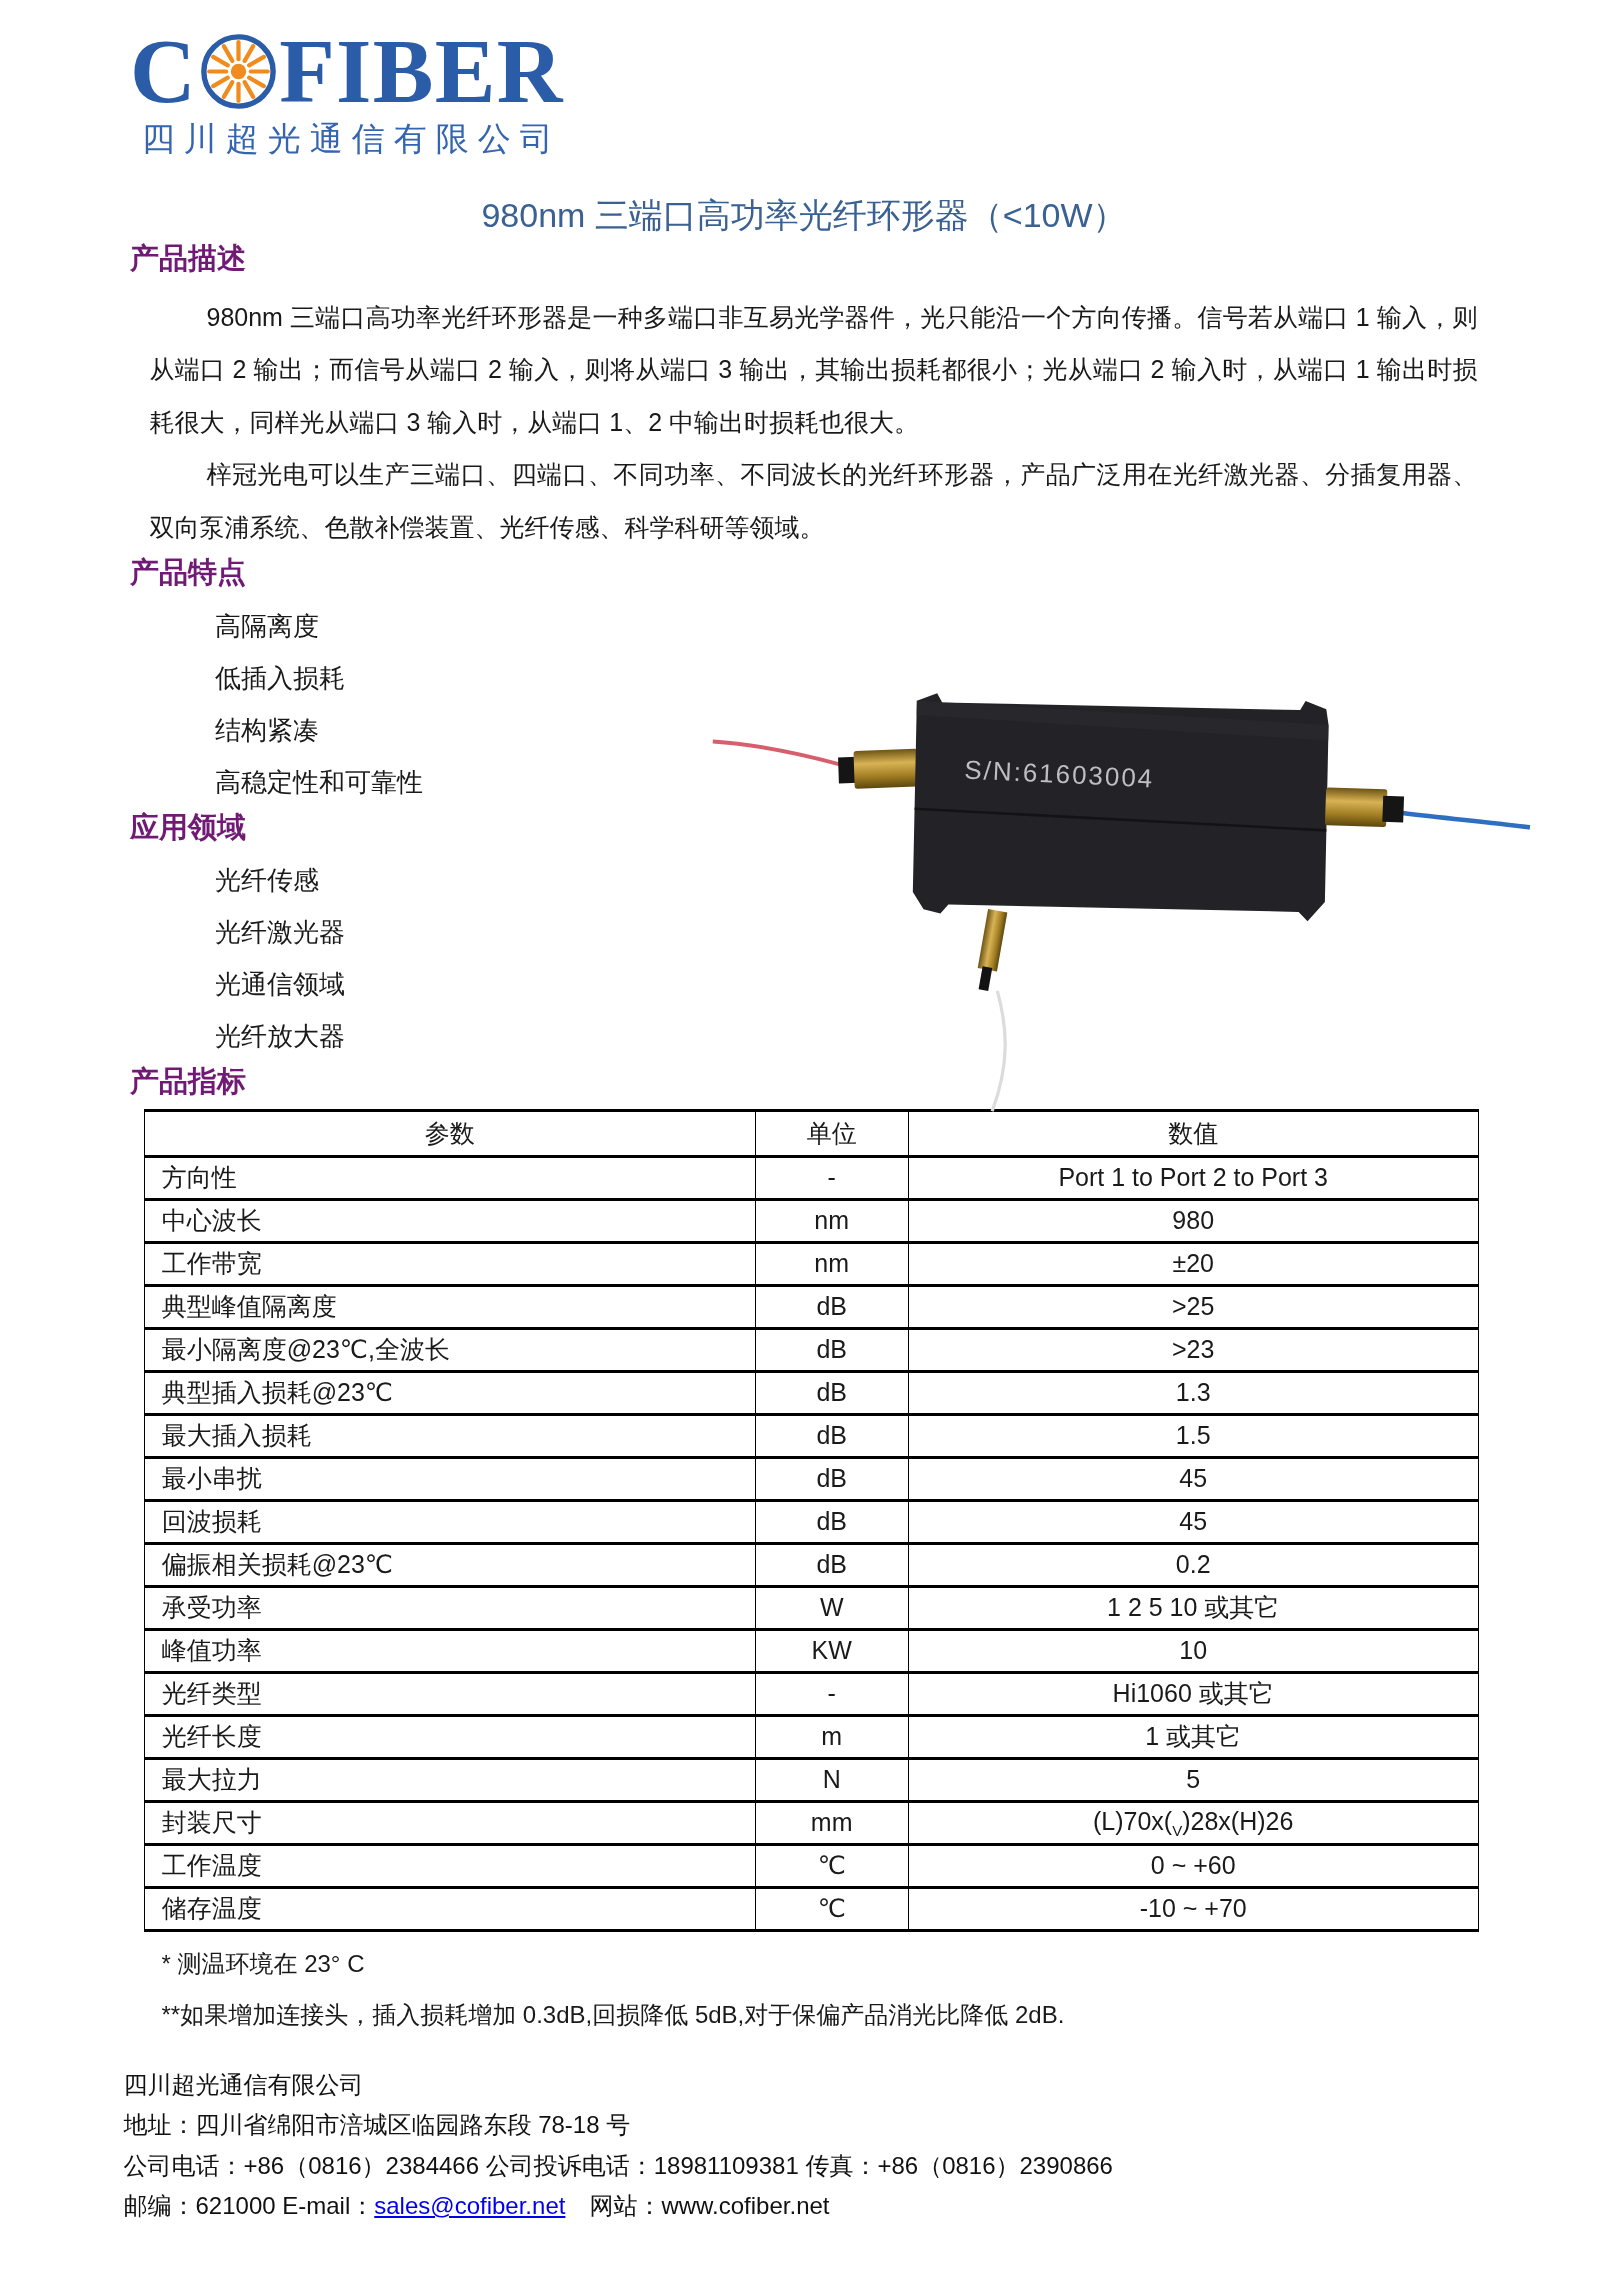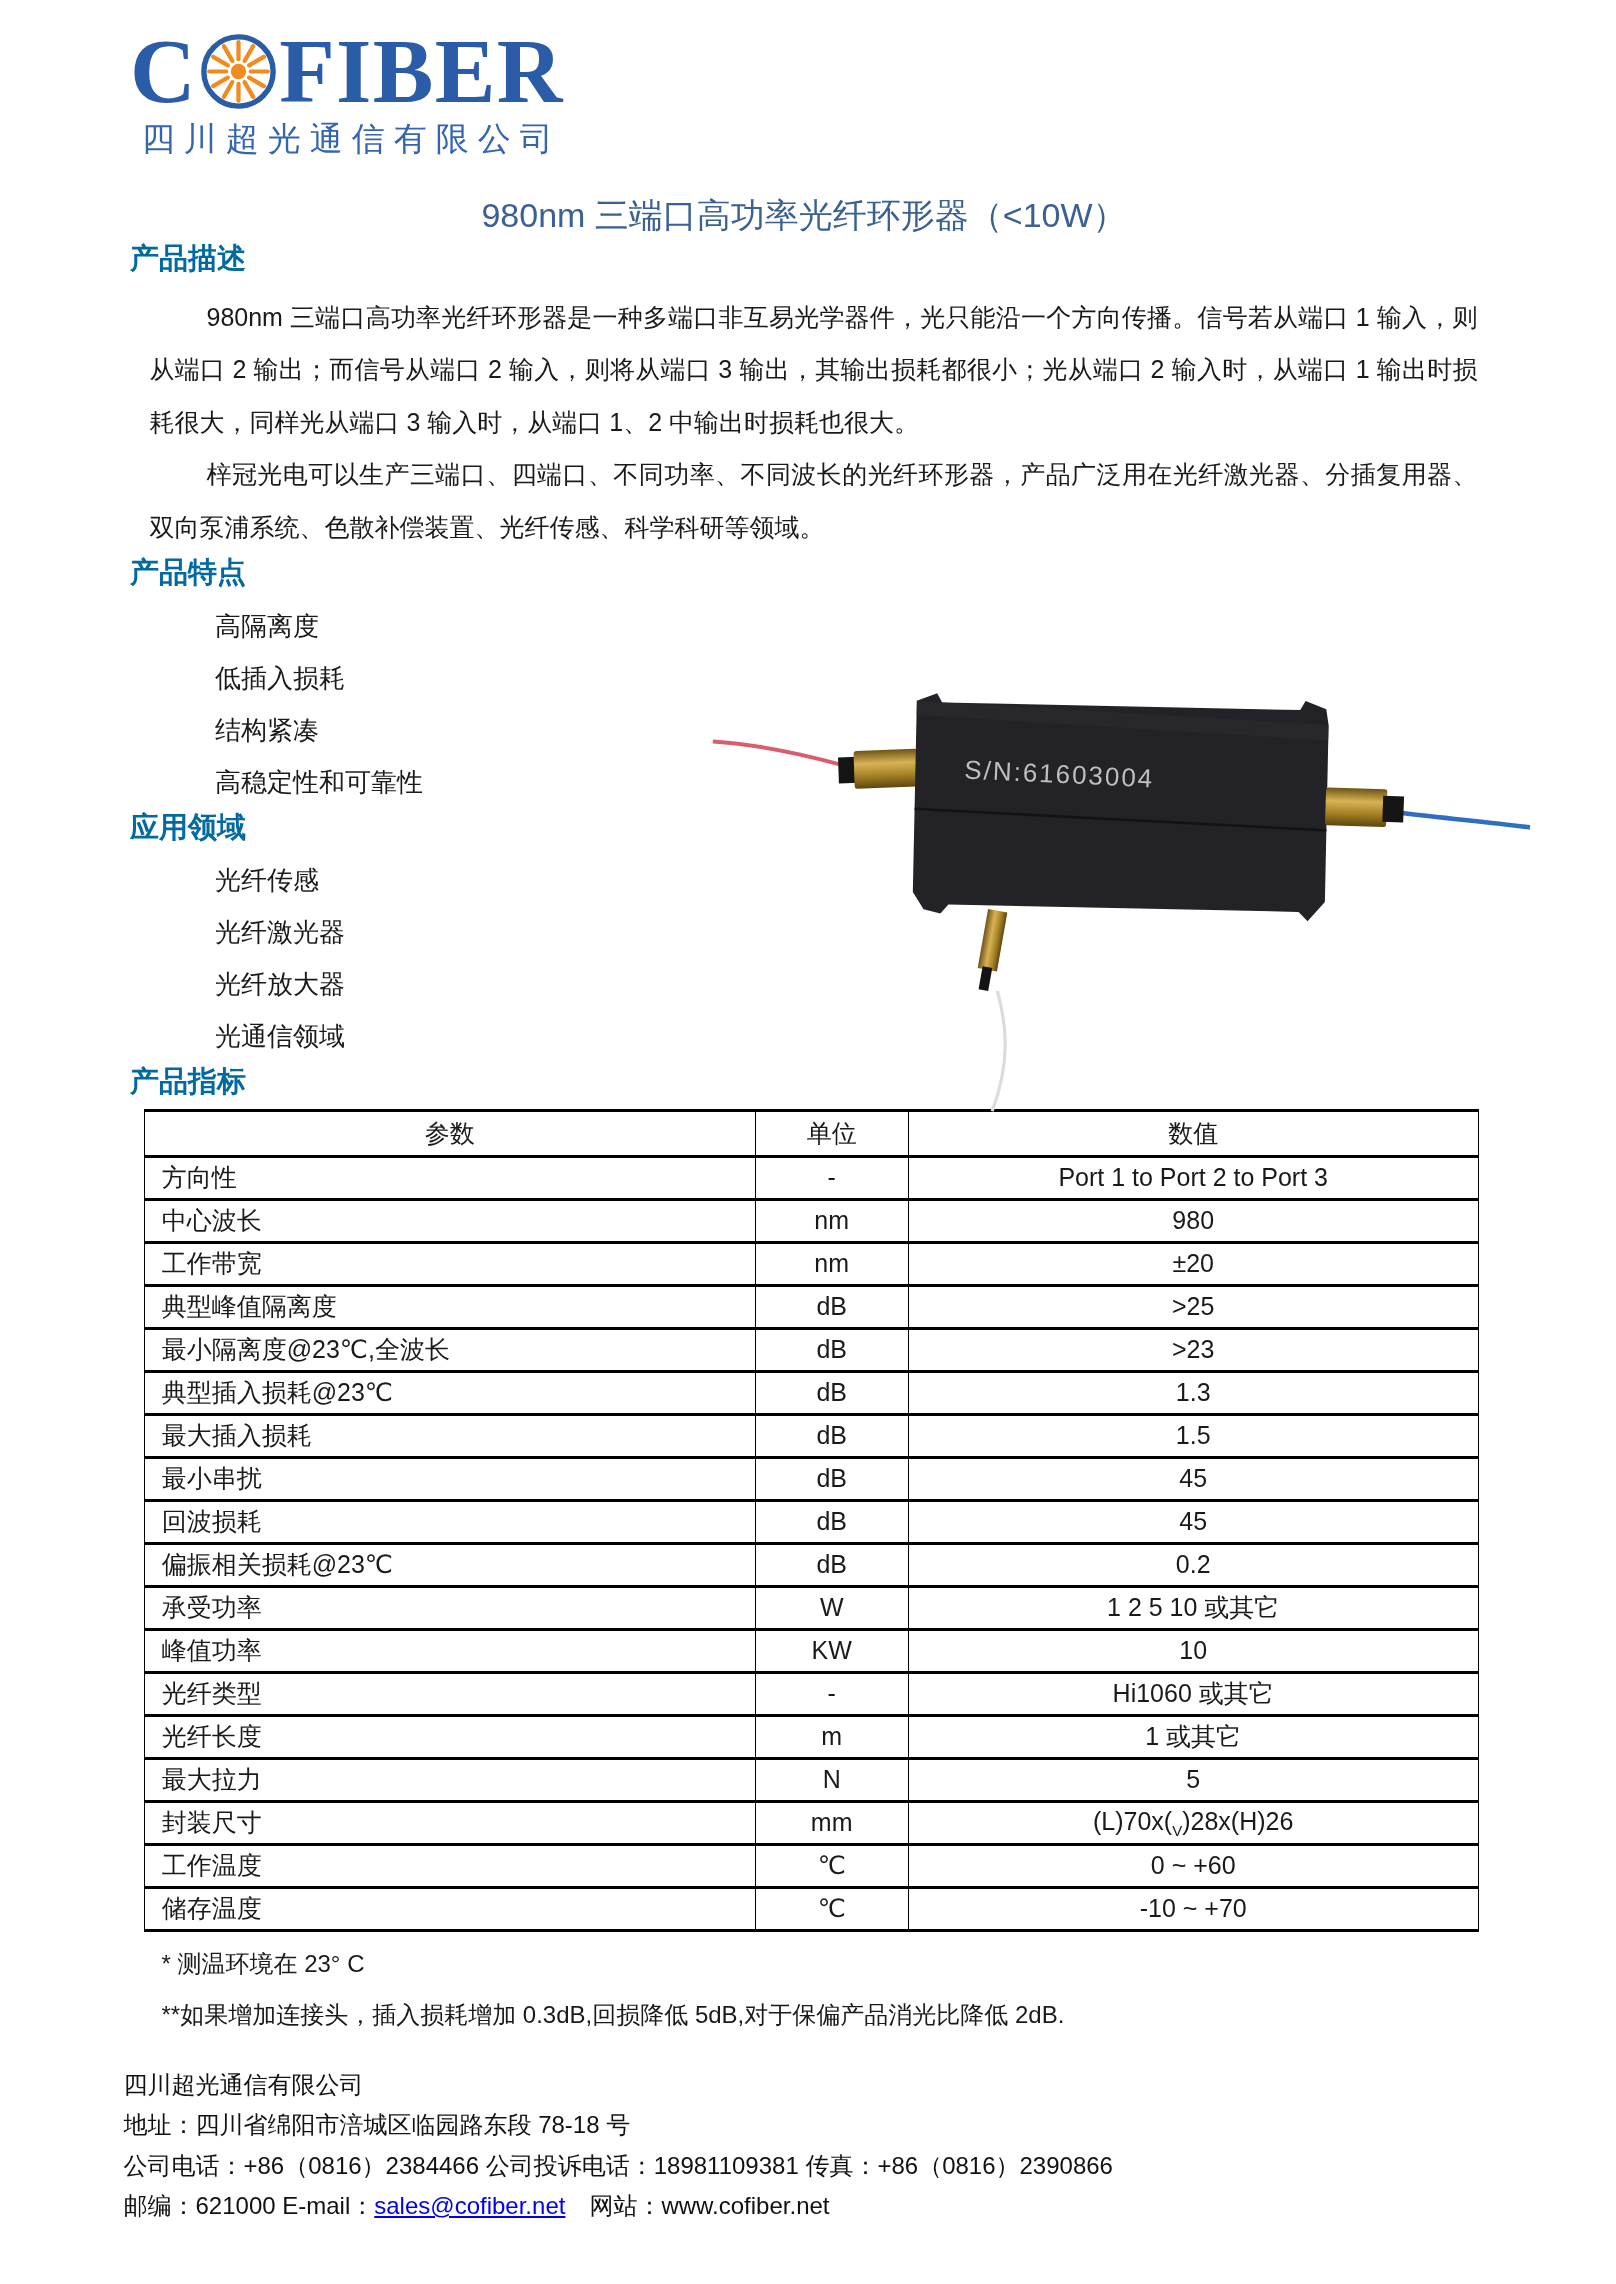--- a/index.html
+++ b/index.html
@@ -10,21 +10,21 @@
   }
   
   .logo{line-height:1;}
   .wordmark{font-family:"Liberation Serif","DejaVu Serif",serif;font-weight:700;
     font-size:91px;color:#2b5ca8;letter-spacing:1.3px;display:flex;align-items:center;}
   .logo-o{display:inline-block;width:77px;height:77px;margin:0 2.6px;}
   .logo-cn{font-size:33px;color:#3565b0;letter-spacing:9px;margin-top:5.2px;padding-left:11.7px;}
   
   .doc-title{margin:38px 0 0 0;text-align:center;font-size:34px;font-weight:400;color:#3a6191;}
   
-  h2.sec{margin:0;font-size:29px;font-weight:700;color:#0369a1;}
+  h2.sec{margin:0;font-size:29px;font-weight:700;color:#701a75;}
   .sec-desc{margin-top:46px;}
   .sec-feat{margin-top:19.5px;}
   .sec-app{margin-top:15.6px;}
   .sec-spec{margin-top:6.5px;}
   
   .body-para{margin:0 0 0 19.5px;font-size:25px;line-height:2.1;text-align:justify;
     text-indent:57px;width:1328px;}
   .para-first{margin-top:11.7px;}
   
   ul.plain{list-style:none;margin:6.5px 0 0 85px;padding:0;font-size:26px;line-height:2.0;}
@@ -139,22 +139,22 @@
       <li>高隔离度</li>
       <li>低插入损耗</li>
       <li>结构紧凑</li>
       <li>高稳定性和可靠性</li>
     </ul>
 
   <h2 class="sec sec-app">应用领域</h2>
   <ul class="plain" id="applications-list">
       <li>光纤传感</li>
       <li>光纤激光器</li>
+      <li>光通信领域</li>
       <li>光纤放大器</li>
-      <li>光通信领域</li>
     </ul>
 
   <h2 class="sec sec-spec">产品指标</h2>
   <table class="spec">
     <colgroup>
         <col class="c-param">
         <col class="c-unit">
         <col class="c-value">
       </colgroup>
     <tbody id="spec-rows">

